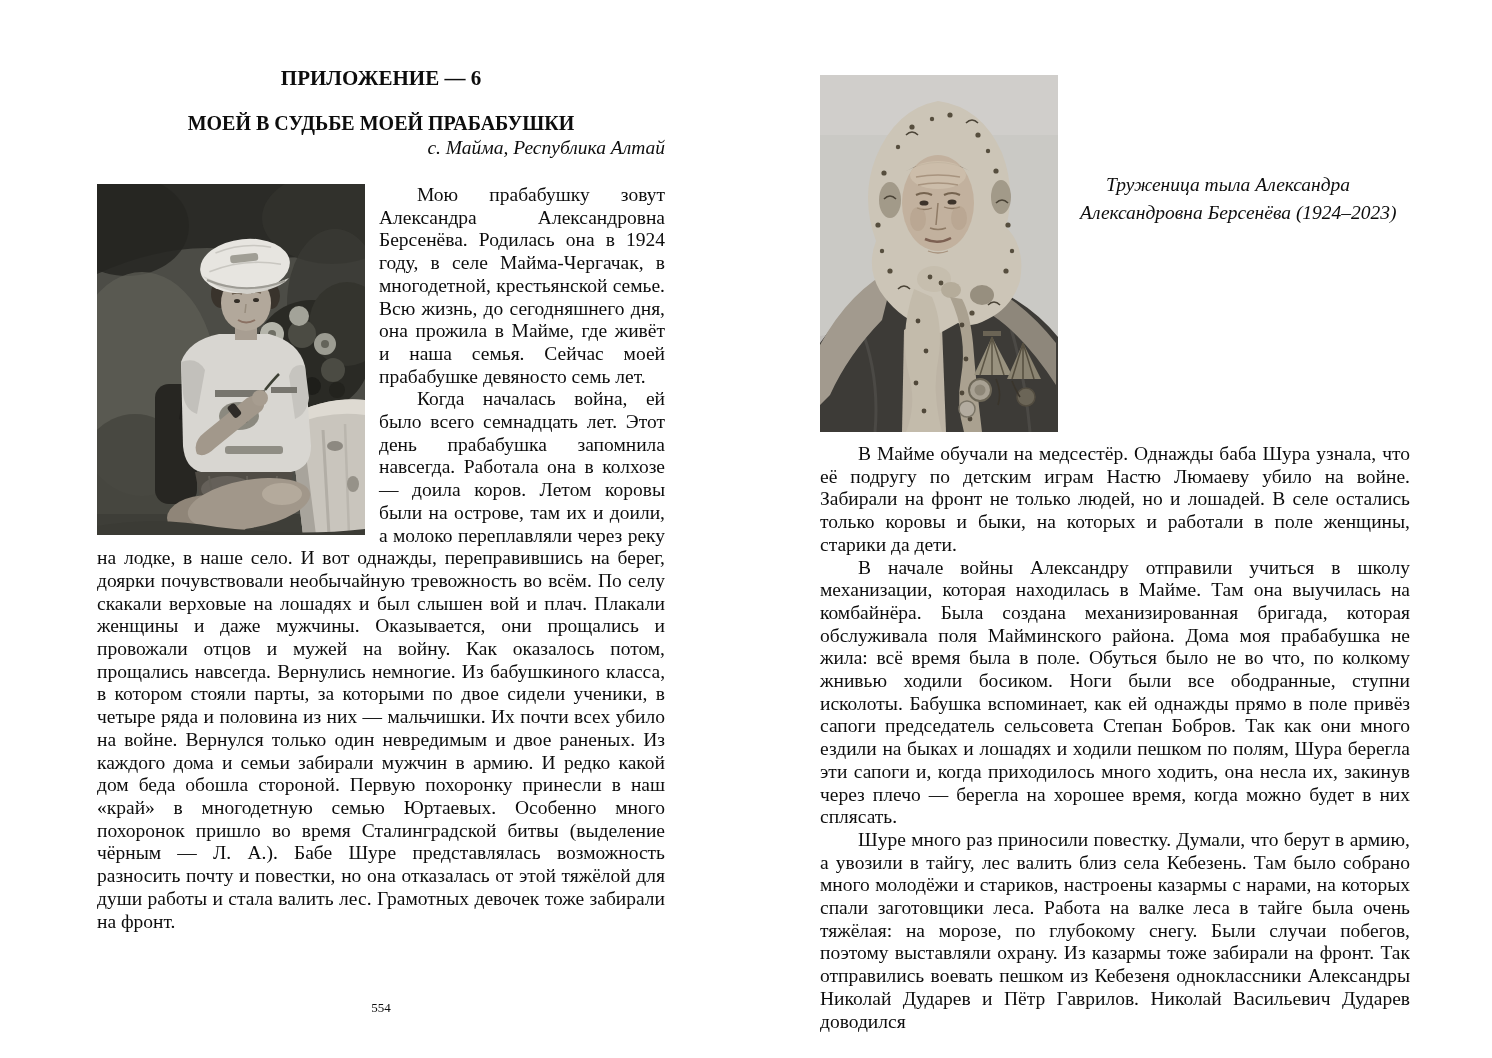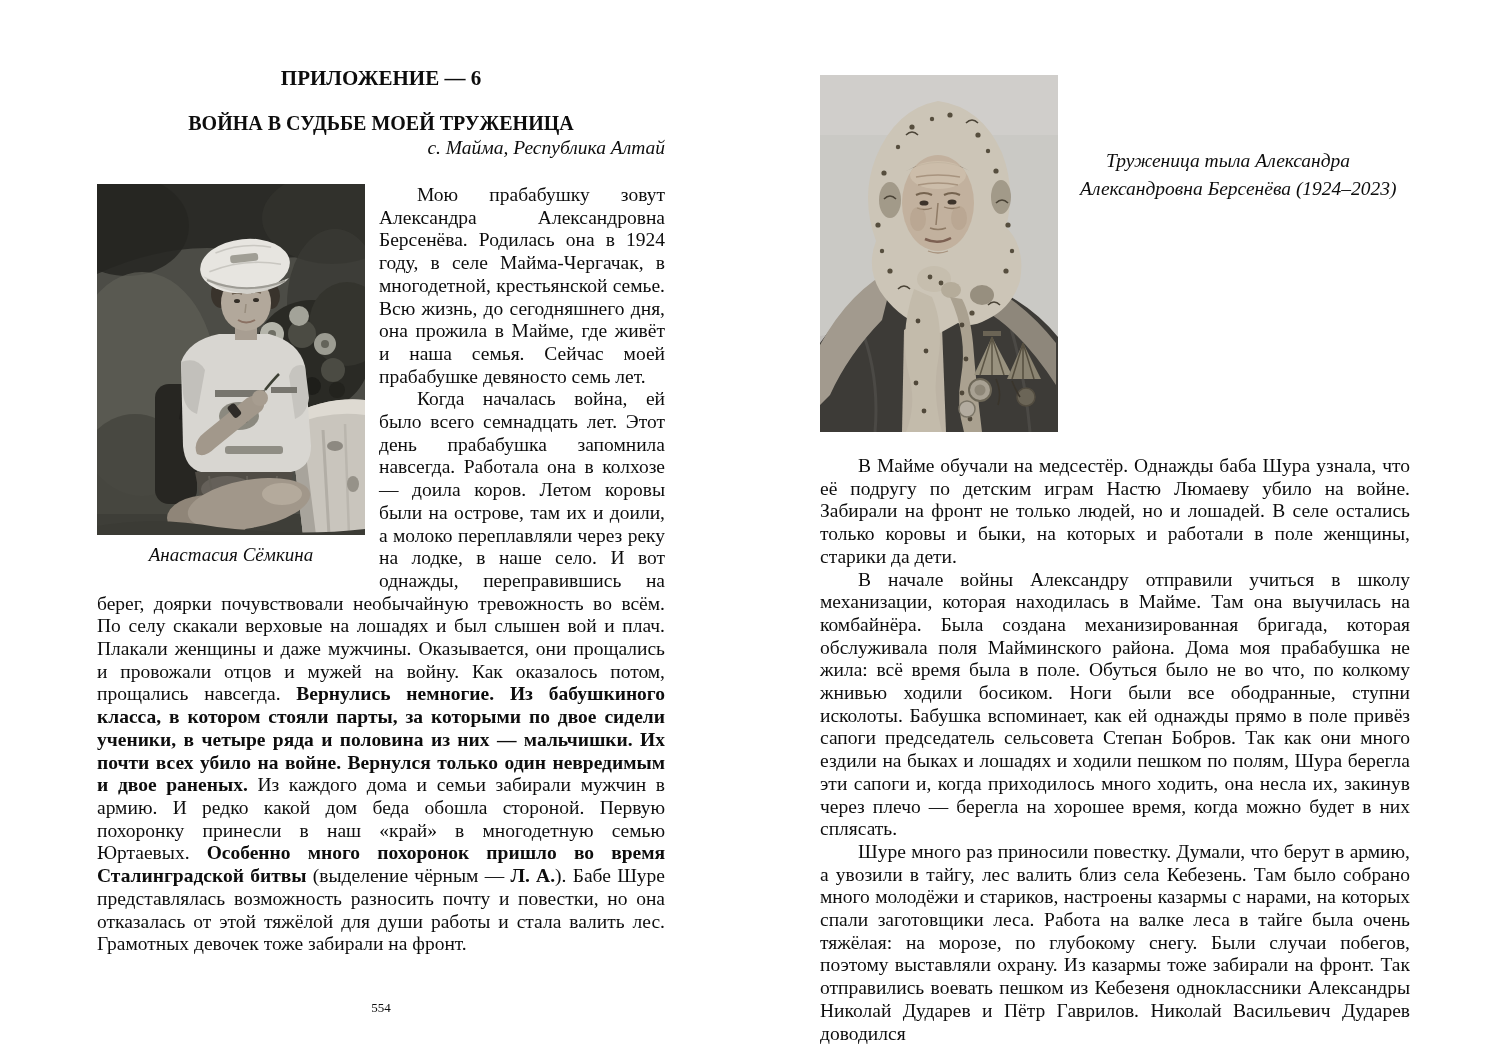--- a/index.html
+++ b/index.html
@@ -12,45 +12,45 @@
   .page.left{left:97px;width:568px;}
   .page.right{left:820px;width:590px;}
 
   .h1{margin:64px 0 0;text-align:center;font-weight:700;font-size:21px;line-height:28px;}
   .h2{margin:17px 0 0;text-align:center;font-weight:700;font-size:20px;line-height:26px;}
   .h3{margin:18px 0 0;text-align:center;font-weight:700;font-size:20px;line-height:26px;}
   .sub-bold{margin:25px 0 0;text-align:center;font-weight:700;font-size:19.5px;line-height:24px;}
   .sub{margin:0;text-align:right;font-size:19.5px;line-height:24px;font-style:italic;}
 
   .content{margin-top:24px;}
-  .content2{margin-top:23px;}
+  .content2{margin-top:11px;}
   p.body{margin:0;text-align:justify;font-size:19.5px;line-height:22.7px;}
   p.body.indent{text-indent:38px;}
-  p.body b{font-weight:700;}
+  p.body b{font-weight:400;}
 
   figure.float-photo{float:left;width:268px;margin:0 14px 0 0;padding:0 0 12px 0;}
   .photo-box{width:268px;height:351px;overflow:hidden;background:#4c4c46;}
   .photo-box svg{display:block;width:100%;height:100%;}
   figcaption{margin-top:8px;text-align:center;font-style:italic;font-size:19px;line-height:24px;}
 
   .photo-row{display:flex;align-items:flex-start;margin-top:75px;}
   .photo-box2{width:238px;height:357px;flex:0 0 auto;overflow:hidden;background:#cac9c5;}
   .photo-box2 svg{display:block;width:100%;height:100%;}
-  .caption2{margin-left:22px;margin-top:72px;font-style:italic;font-size:19.5px;
+  .caption2{margin-left:22px;margin-top:96px;font-style:italic;font-size:19.5px;
     line-height:28px;text-indent:26px;text-align:left;}
 
   .pagenum{position:absolute;top:1000px;left:0;width:100%;text-align:center;font-size:13px;}
   .clearfix::after{content:"";display:block;clear:both;}
 </style>
 </head>
 <body>
 
 <section class="page left">
   <div class="h1">ПРИЛОЖЕНИЕ — 6</div>
-  <div class="h3">ВОЙНА В СУДЬБЕ МОЕЙ ТРУЖЕНИЦА</div>
+  <div class="h3">МОЕЙ В СУДЬБЕ МОЕЙ ПРАБАБУШКИ</div>
   <div class="sub">с. Майма, Республика Алтай</div>
 
   <div class="content clearfix">
     <figure class="float-photo">
       <div class="photo-box">
 
         <svg viewBox="0 0 268 351" preserveAspectRatio="none" aria-hidden="true">
           <rect x="0" y="0" width="268" height="351" fill="#4c4c46"></rect>
           <path d="M0,0 H268 V60 Q200,82 150,68 Q80,54 0,90 Z" fill="#2b2b27"></path>
           <ellipse cx="30" cy="42" rx="62" ry="50" fill="#262622" opacity="0.85"></ellipse>
@@ -124,21 +124,20 @@
 
           <path d="M98,288 L196,288 L190,328 Q148,338 106,330 Z" fill="#504c45"></path>
           <ellipse cx="130" cy="305" rx="26" ry="13" fill="#6e6a62" opacity="0.7"></ellipse>
           <path d="M112,292 L118,326 M150,292 L152,332 M180,292 L176,324" stroke="#625e56" stroke-width="2" fill="none"></path>
           <ellipse cx="112" cy="334" rx="42" ry="23" fill="#8f8578"></ellipse>
           <ellipse cx="152" cy="320" rx="62" ry="24" fill="#a1978a" transform="rotate(-10 152 320)"></ellipse>
           <ellipse cx="185" cy="310" rx="20" ry="11" fill="#b4aa9c"></ellipse>
           <path d="M0,342 Q60,332 120,343 Q200,353 268,345 L268,351 L0,351 Z" fill="#3b3b35"></path>
         </svg>
       </div>
-      <figcaption>Анастасия Сёмкина</figcaption>
     </figure>
     <p class="body indent">Мою прабабушку зовут Александра Александровна Берсенёва. Родилась она в 1924 году, в селе Майма-Чергачак, в многодетной, крестьянской семье. Всю жизнь, до сегодняшнего дня, она прожила в Майме, где живёт и наша семья. Сейчас моей прабабушке девяносто семь лет.</p>
     <p class="body indent"><span>Когда началась война, ей было всего семнадцать лет. Этот день прабабушка запомнила навсегда. Работала она в колхозе — доила коров. Летом коровы были на острове, там их и доили, а молоко переплавляли через реку на лодке, в наше село. И вот однажды, переправившись на берег, доярки почувствовали необычайную тревожность во всём. По селу скакали верховые на лошадях и был слышен вой и плач. Плакали женщины и даже мужчины. Оказывается, они прощались и провожали отцов и мужей на войну. Как оказалось потом, прощались навсегда. </span><b>Вернулись немногие. Из бабушкиного класса, в котором стояли парты, за которыми по двое сидели ученики, в четыре ряда и половина из них — мальчишки. Их почти всех убило на войне. Вернулся только один невредимым и двое раненых. </b><span>Из каждого дома и семьи забирали мужчин в армию. И редко какой дом беда обошла стороной. Первую похоронку принесли в наш «край» в многодетную семью Юртаевых. </span><b>Особенно много похоронок пришло во время Сталинградской битвы </b><span>(выделение чёрным — </span><b>Л. А.</b><span>). Бабе Шуре представлялась возможность разносить почту и повестки, но она отказалась от этой тяжёлой для души работы и стала валить лес. Грамотных девочек тоже забирали на фронт.</span></p>
   </div>
 
   <div class="pagenum">554</div>
 </section>
 
 <section class="page right">
   <div class="photo-row">

